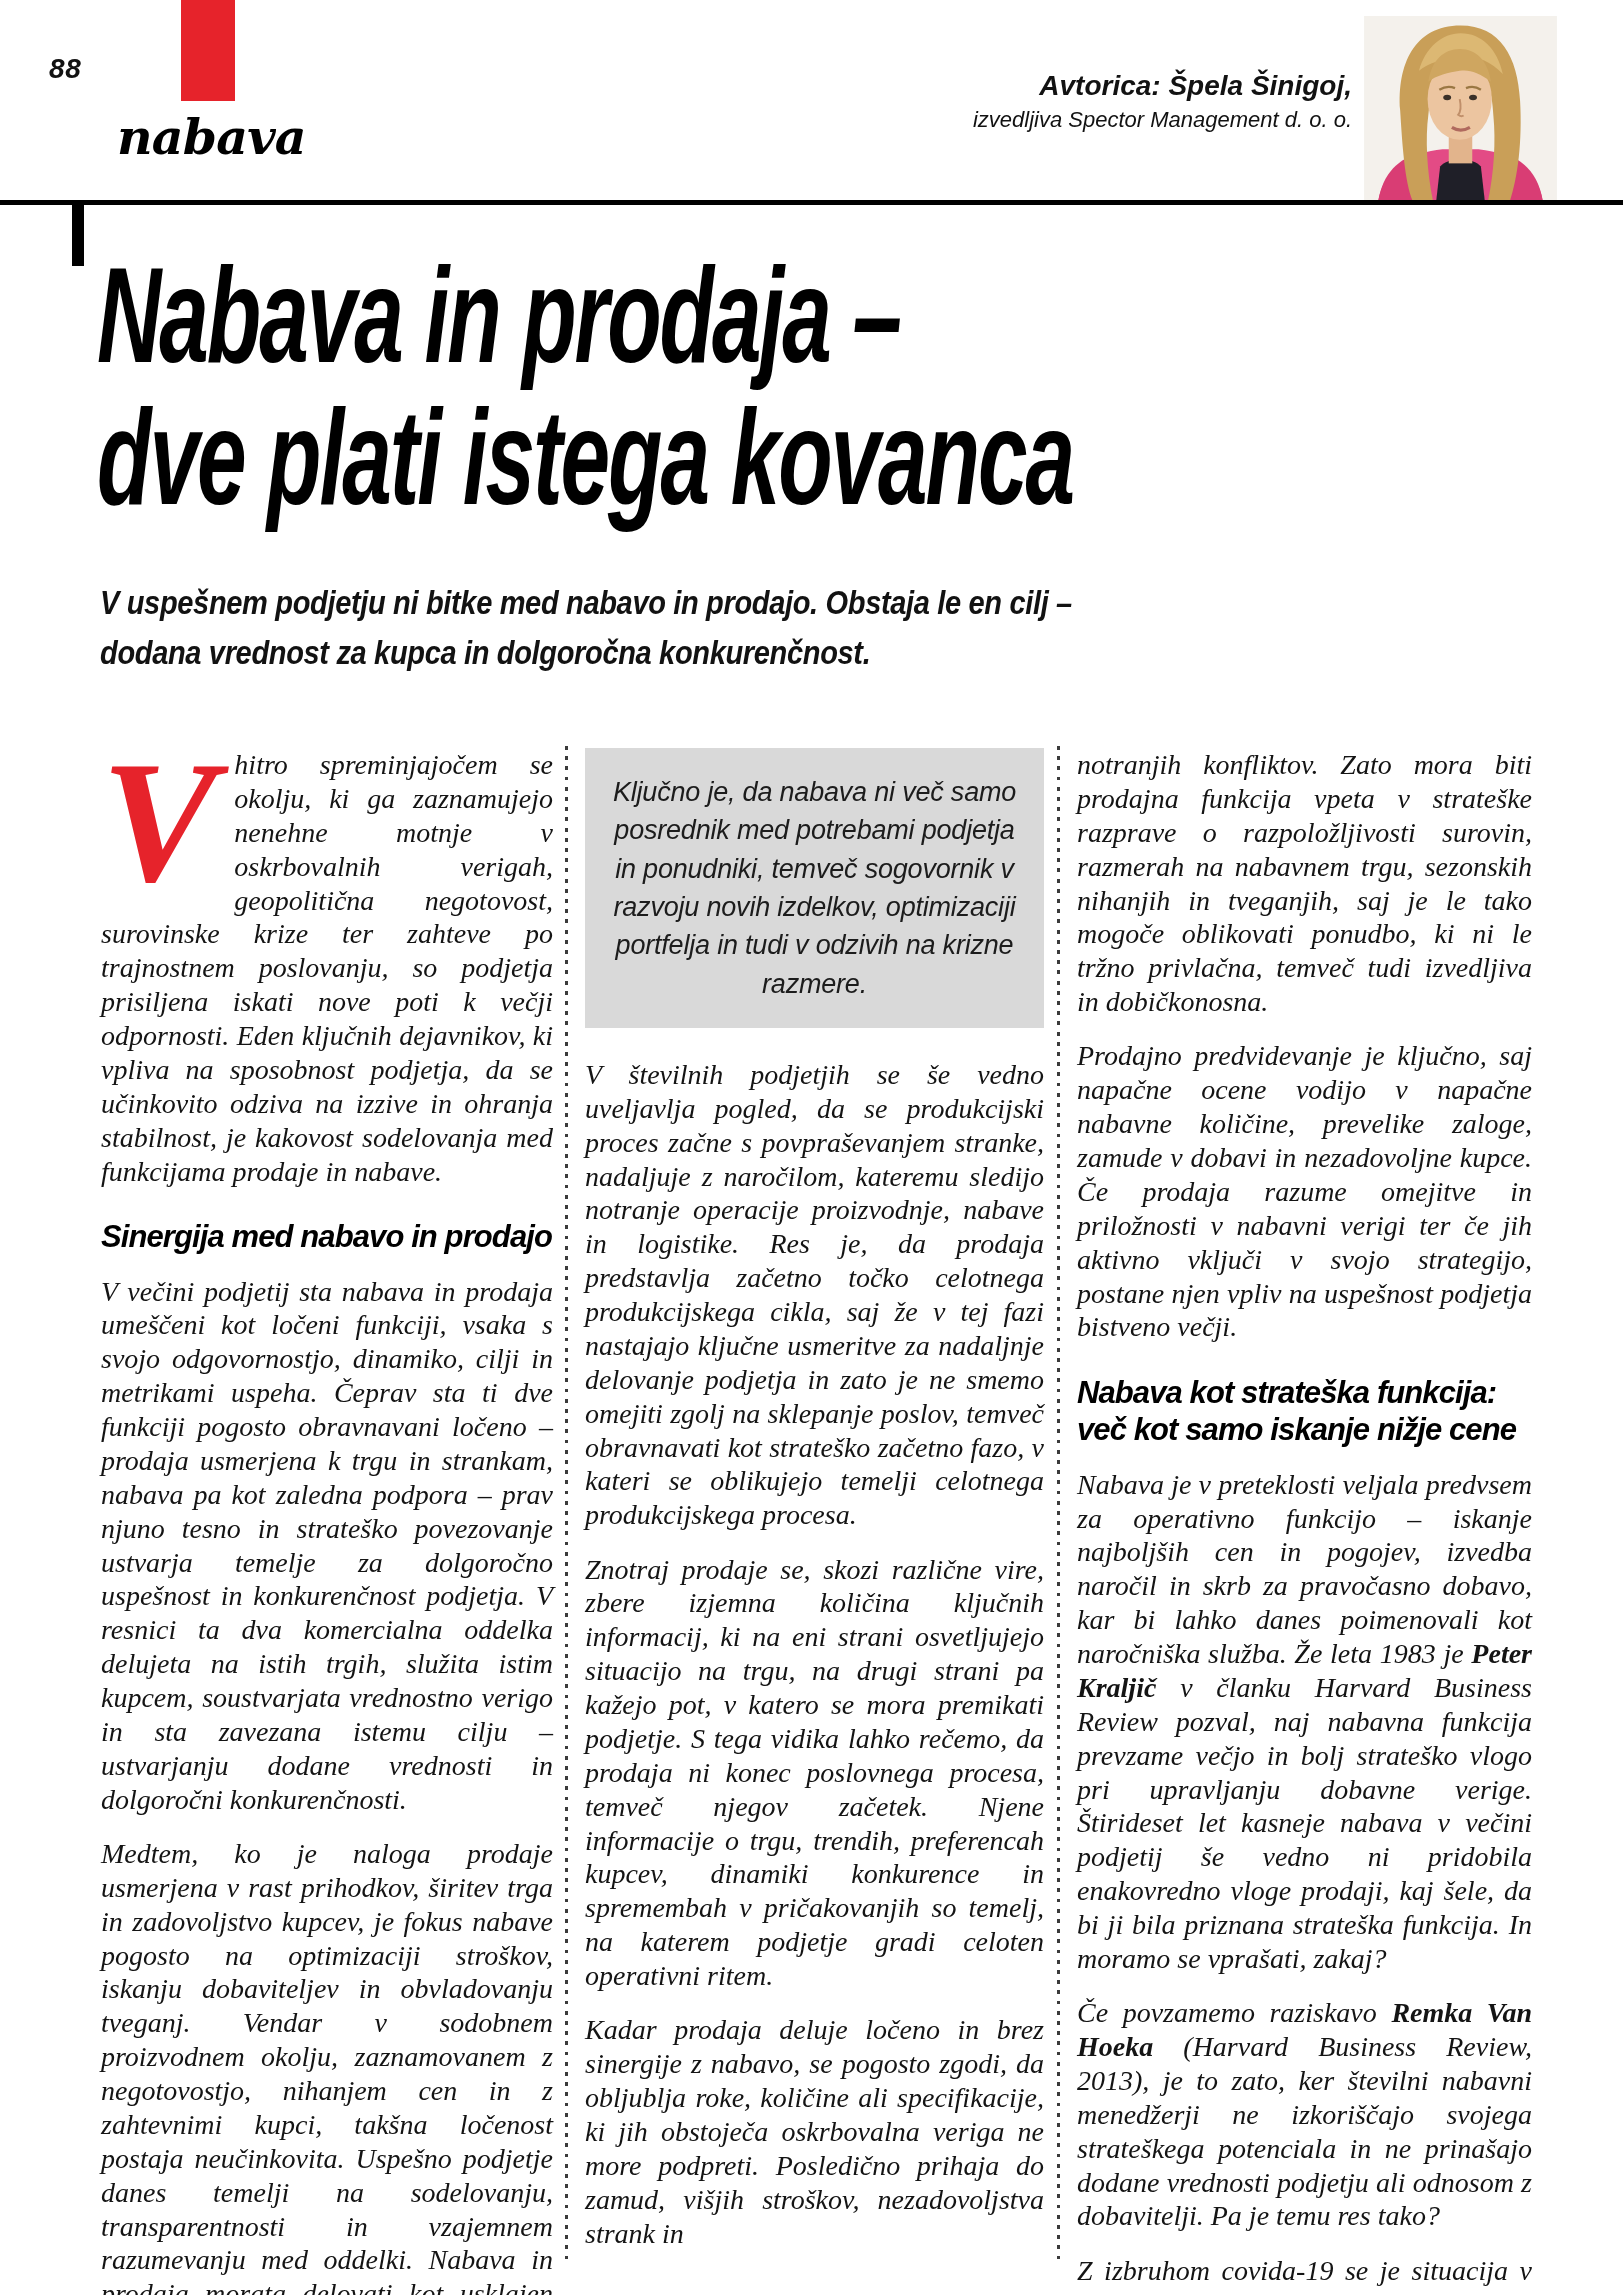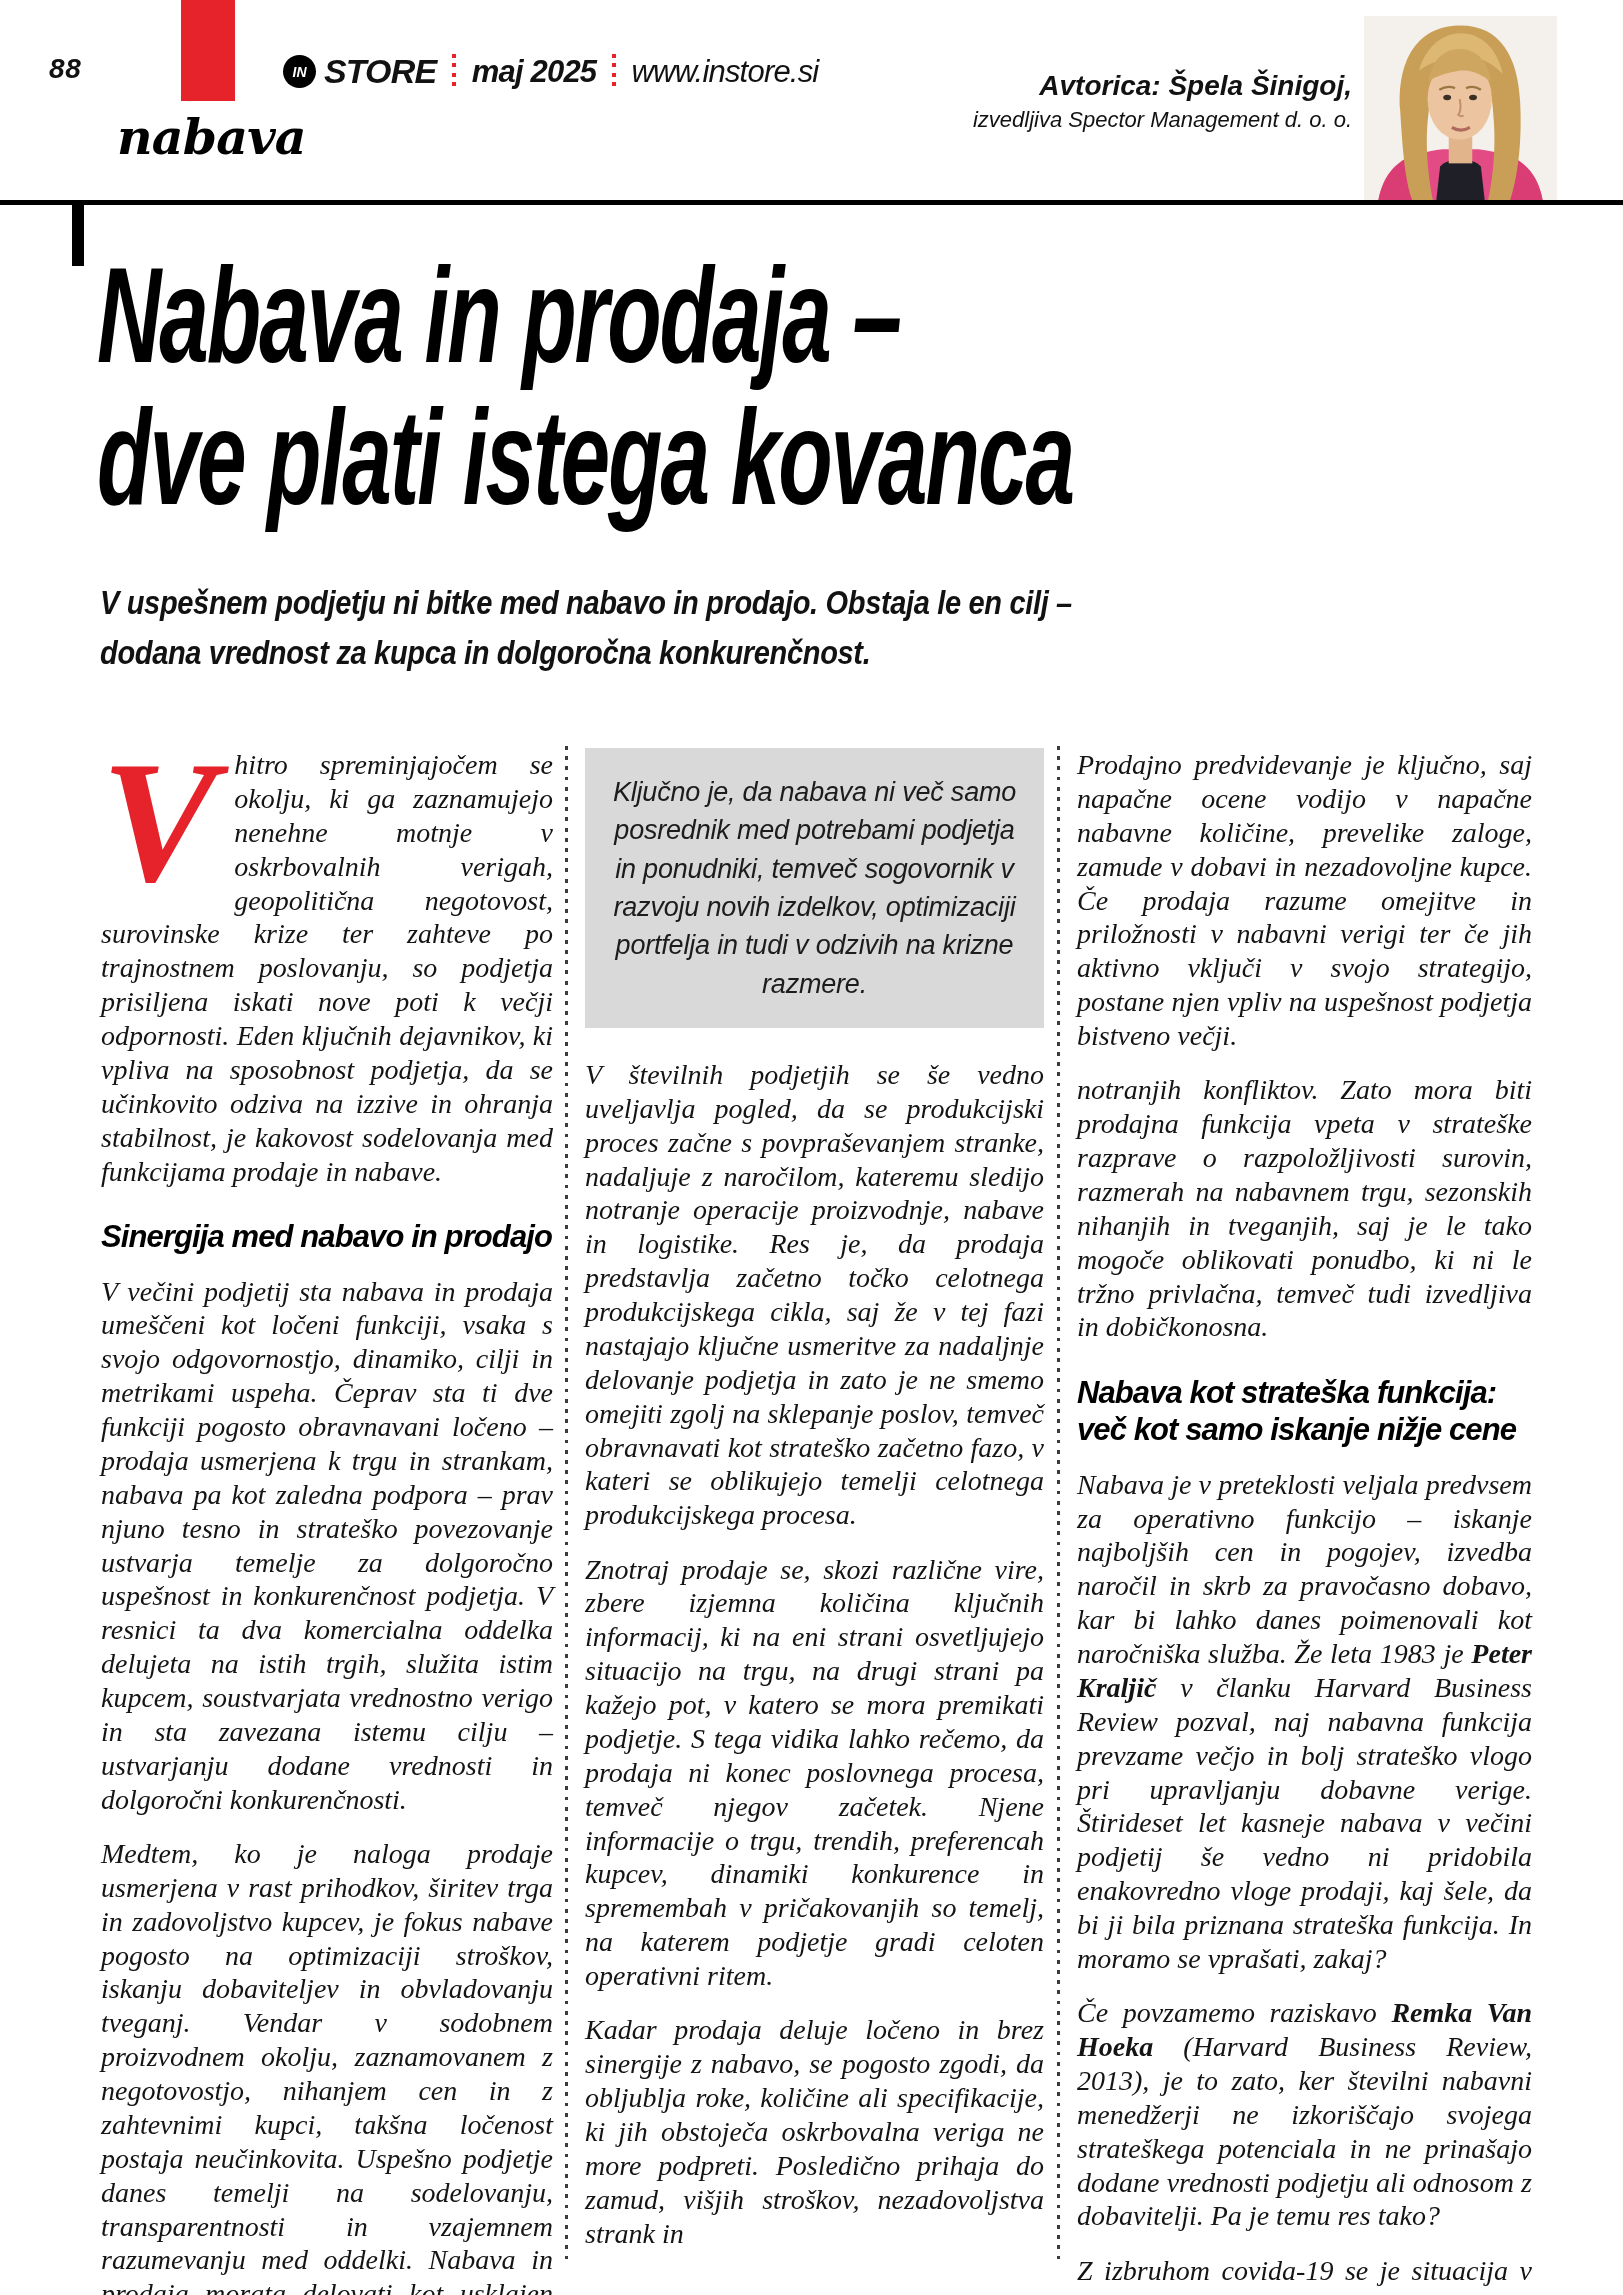--- a/index.html
+++ b/index.html
@@ -113,28 +113,20 @@
   .divider-2{left:1057px;}
 </style>
 </head>
 <body>
 
 <div class="page">
 
   <div class="page-number">88</div>
   <div class="red-block"></div>
 
-  <div class="logo-row">
-    <div class="in-circle">IN</div>
-    <div class="logo-store">STORE</div>
-    <div class="dotted-sep"></div>
-    <div class="issue-date">maj 2025</div>
-    <div class="dotted-sep"></div>
-    <div class="website">www.instore.si</div>
-  </div>
 
   <div class="section-label">nabava</div>
 
   <div class="author-block">
     <div class="author-name">Avtorica: Špela Šinigoj,</div>
     <div class="author-title">izvedljiva Spector Management d. o. o.</div>
   </div>
 
   <div class="author-photo">
     <svg width="193" height="185" viewBox="0 0 246 236" xmlns="http://www.w3.org/2000/svg">
@@ -181,22 +173,22 @@
       <p class="body-p"><span>V večini podjetij sta nabava in prodaja umeščeni kot ločeni funkciji, vsaka s svojo odgovornostjo, dinamiko, cilji in metrikami uspeha. Čeprav sta ti dve funkciji pogosto obravnavani ločeno – prodaja usmerjena k trgu in strankam, nabava pa kot zaledna podpora – prav njuno tesno in strateško povezovanje ustvarja temelje za dolgoročno uspešnost in konkurenčnost podjetja. V resnici ta dva komercialna oddelka delujeta na istih trgih, služita istim kupcem, soustvarjata vrednostno verigo in sta zavezana istemu cilju – ustvarjanju dodane vrednosti in dolgoročni konkurenčnosti.</span></p>
       <p class="body-p"><span>Medtem, ko je naloga prodaje usmerjena v rast prihodkov, širitev trga in zadovoljstvo kupcev, je fokus nabave pogosto na optimizaciji stroškov, iskanju dobaviteljev in obvladovanju tveganj. Vendar v sodobnem proizvodnem okolju, zaznamovanem z negotovostjo, nihanjem cen in z zahtevnimi kupci, takšna ločenost postaja neučinkovita. Uspešno podjetje danes temelji na sodelovanju, transparentnosti in vzajemnem razumevanju med oddelki. Nabava in prodaja morata delovati kot usklajen duet, saj drugače tvegamo, da zvenimo razglašeno na trgu, ki posluša zelo natančno.</span></p>
     </div>
   <div class="col col-2">
       <div class="quote-box">Ključno je, da nabava ni več samo posrednik med potrebami podjetja in ponudniki, temveč sogovornik v razvoju novih izdelkov, optimizaciji portfelja in tudi v odzivih na krizne razmere.</div>
       <p class="body-p"><span>V številnih podjetjih se še vedno uveljavlja pogled, da se produkcijski proces začne s povpraševanjem stranke, nadaljuje z naročilom, kateremu sledijo notranje operacije proizvodnje, nabave in logistike. Res je, da prodaja predstavlja začetno točko celotnega produkcijskega cikla, saj že v tej fazi nastajajo ključne usmeritve za nadaljnje delovanje podjetja in zato je ne smemo omejiti zgolj na sklepanje poslov, temveč obravnavati kot strateško začetno fazo, v kateri se oblikujejo temelji celotnega produkcijskega procesa.</span></p>
       <p class="body-p"><span>Znotraj prodaje se, skozi različne vire, zbere izjemna količina ključnih informacij, ki na eni strani osvetljujejo situacijo na trgu, na drugi strani pa kažejo pot, v katero se mora premikati podjetje. S tega vidika lahko rečemo, da prodaja ni konec poslovnega procesa, temveč njegov začetek. Njene informacije o trgu, trendih, preferencah kupcev, dinamiki konkurence in spremembah v pričakovanjih so temelj, na katerem podjetje gradi celoten operativni ritem.</span></p>
       <p class="body-p"><span>Kadar prodaja deluje ločeno in brez sinergije z nabavo, se pogosto zgodi, da obljublja roke, količine ali specifikacije, ki jih obstoječa oskrbovalna veriga ne more podpreti. Posledično prihaja do zamud, višjih stroškov, nezadovoljstva strank in</span></p>
     </div>
   <div class="col col-3">
+      <p class="body-p"><span>notranjih konfliktov. Zato mora biti prodajna funkcija vpeta v strateške razprave o razpoložljivosti surovin, razmerah na nabavnem trgu, sezonskih nihanjih in tveganjih, saj je le tako mogoče oblikovati ponudbo, ki ni le tržno privlačna, temveč tudi izvedljiva in dobičkonosna.</span></p>
       <p class="body-p"><span>Prodajno predvidevanje je ključno, saj napačne ocene vodijo v napačne nabavne količine, prevelike zaloge, zamude v dobavi in nezadovoljne kupce. Če prodaja razume omejitve in priložnosti v nabavni verigi ter če jih aktivno vključi v svojo strategijo, postane njen vpliv na uspešnost podjetja bistveno večji.</span></p>
-      <p class="body-p"><span>notranjih konfliktov. Zato mora biti prodajna funkcija vpeta v strateške razprave o razpoložljivosti surovin, razmerah na nabavnem trgu, sezonskih nihanjih in tveganjih, saj je le tako mogoče oblikovati ponudbo, ki ni le tržno privlačna, temveč tudi izvedljiva in dobičkonosna.</span></p>
       <h3 class="col-heading">Nabava kot strateška funkcija:
 več kot samo iskanje nižje cene</h3>
       <p class="body-p"><span>Nabava je v preteklosti veljala predvsem za operativno funkcijo – iskanje najboljših cen in pogojev, izvedba naročil in skrb za pravočasno dobavo, kar bi lahko danes poimenovali kot naročniška služba. Že leta 1983 je </span><span class="seg-bold">Peter Kraljič</span><span> v članku Harvard Business Review pozval, naj nabavna funkcija prevzame večjo in bolj strateško vlogo pri upravljanju dobavne verige. Štirideset let kasneje nabava v večini podjetij še vedno ni pridobila enakovredno vloge prodaji, kaj šele, da bi ji bila priznana strateška funkcija. In moramo se vprašati, zakaj?</span></p>
       <p class="body-p"><span>Če povzamemo raziskavo </span><span class="seg-bold">Remka Van Hoeka</span><span> (Harvard Business Review, 2013), je to zato, ker številni nabavni menedžerji ne izkoriščajo svojega strateškega potenciala in ne prinašajo dodane vrednosti podjetju ali odnosom z dobavitelji. Pa je temu res tako?</span></p>
       <p class="body-p"><span>Z izbruhom covida-19 se je situacija v dobavnih verigah drastično spremenila. Navidezni mir je postal zavajajoč, saj so pod površjem tveganja postala resna,</span></p>
     </div>
 
   <div class="col-divider divider-1"></div>
   <div class="col-divider divider-2"></div>
 

